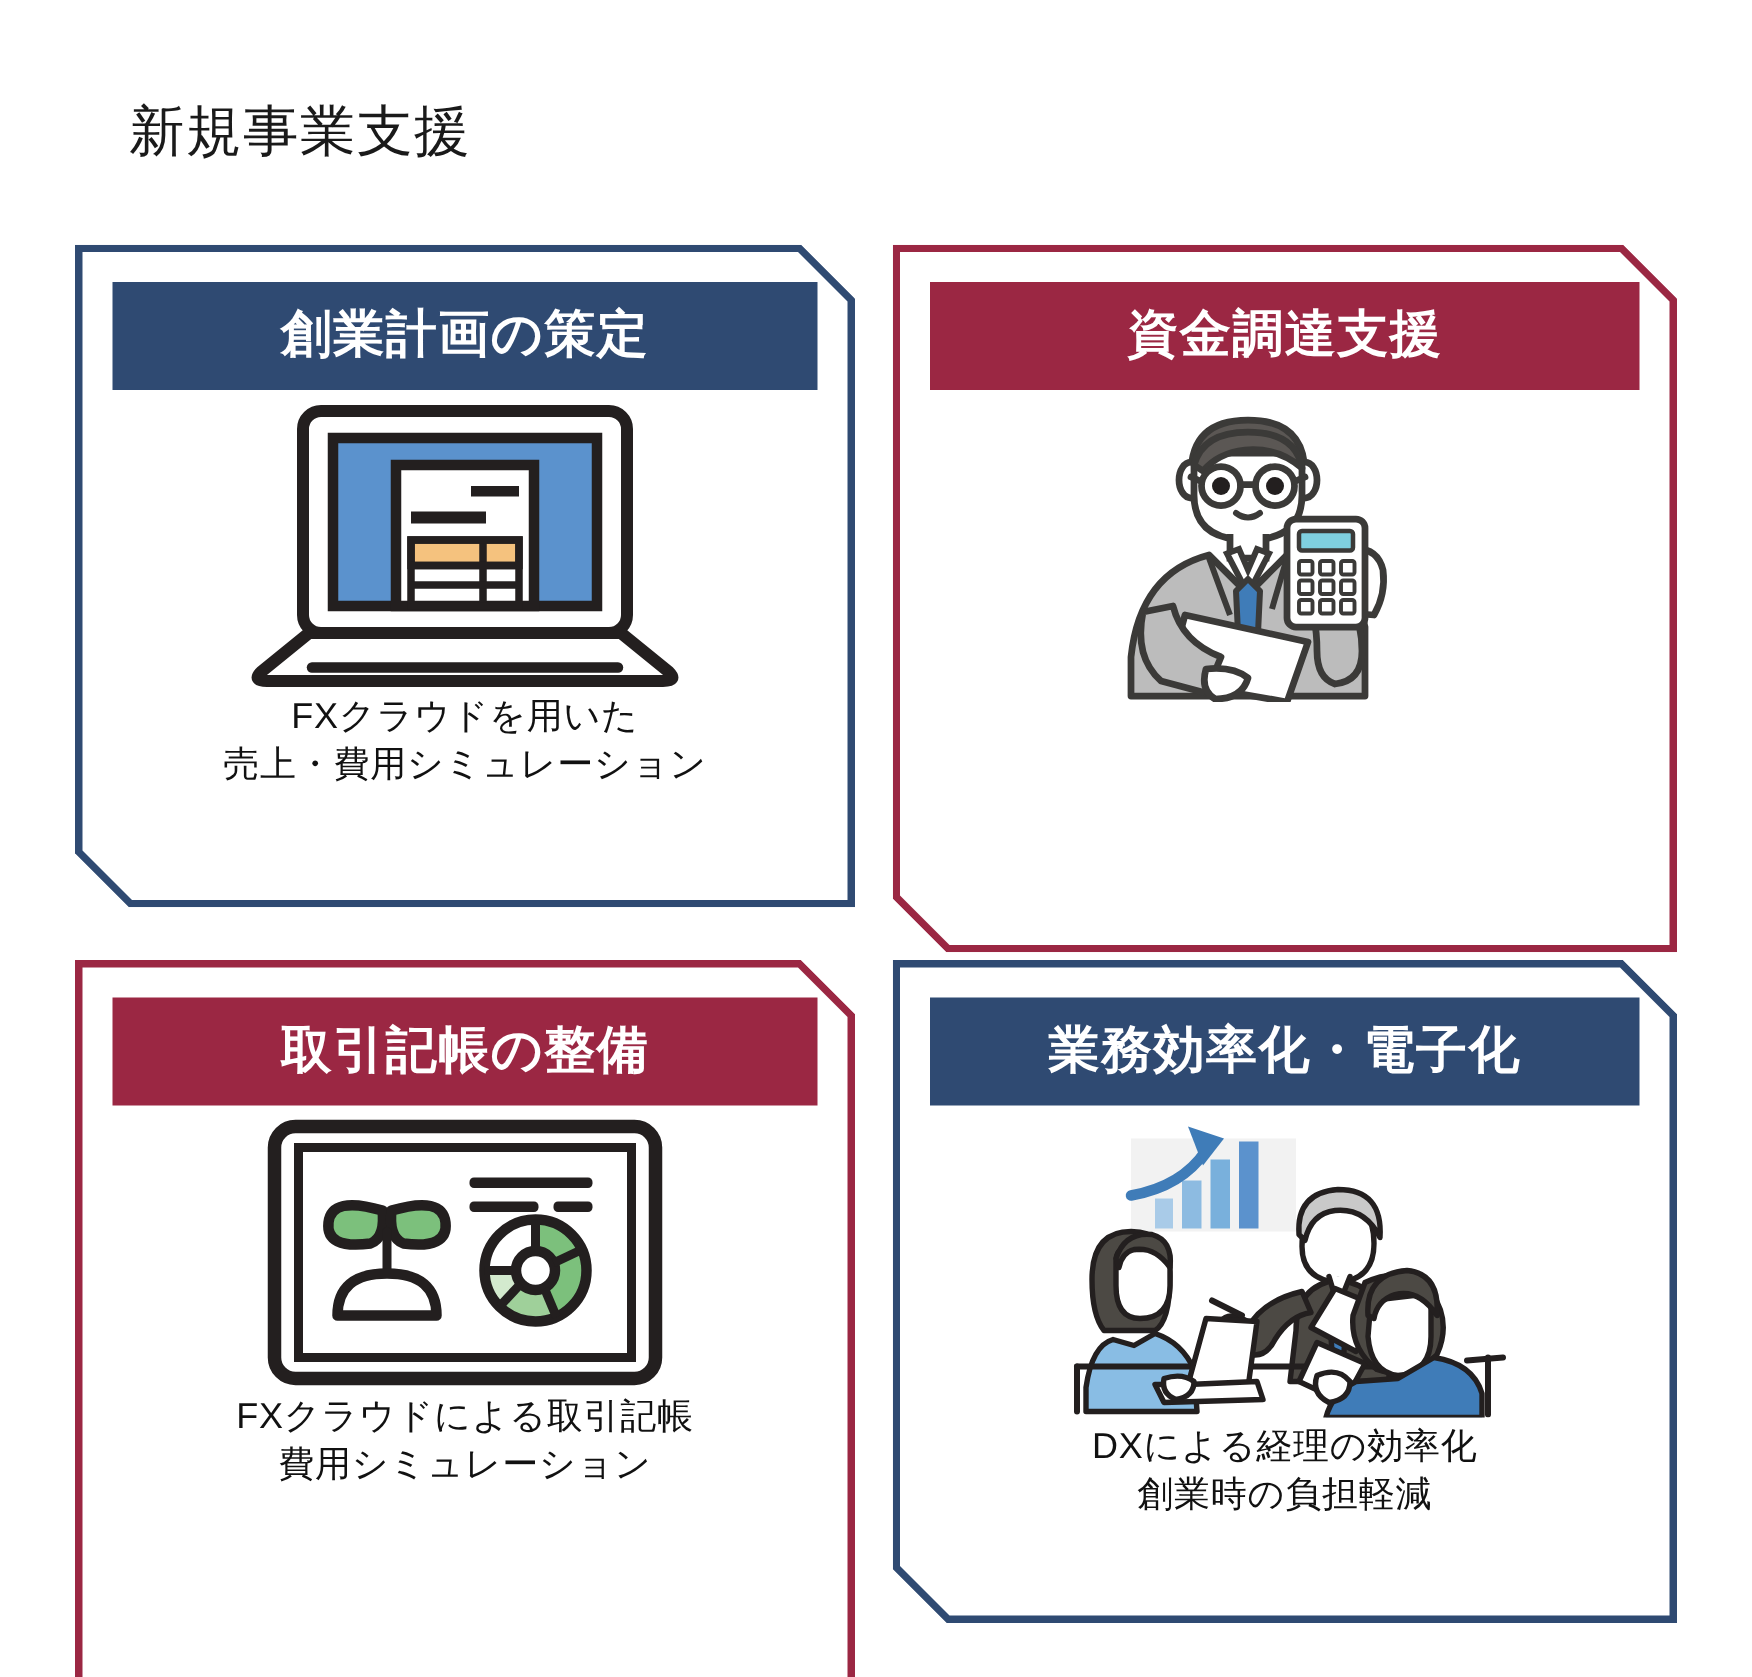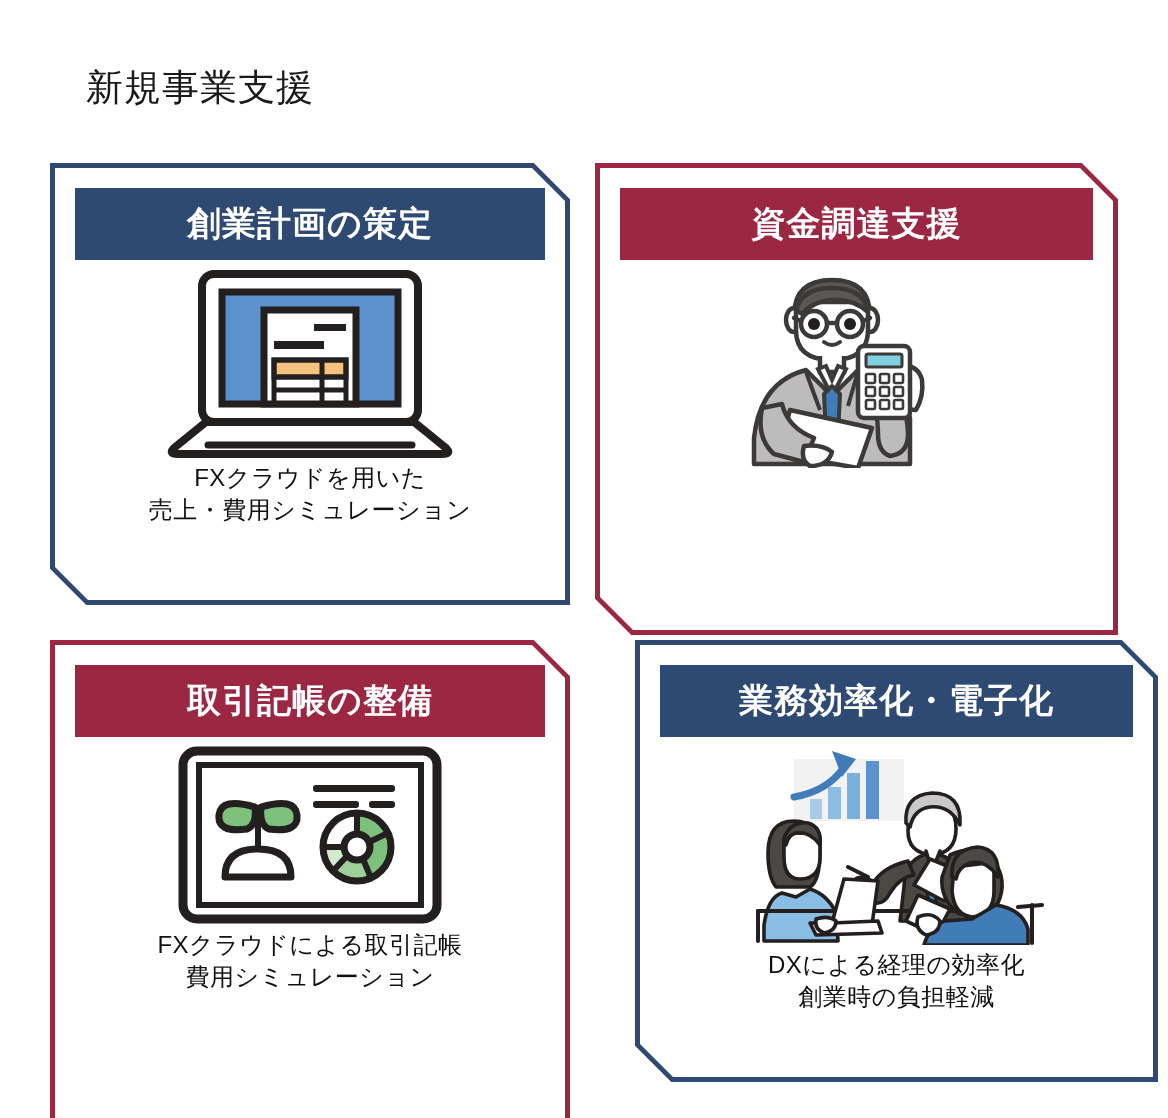--- a/index.html
+++ b/index.html
@@ -120,21 +120,21 @@
     text-align: center;
     color: #111111;
     white-space: pre-line;
     letter-spacing: 0.5px;
   }
 
   
   #card-0 { left: 50px;  top: 163px; width: 520px;  height: 442px; }
   #card-1 { left: 595px; top: 163px; width: 523px;  height: 472px; }
   #card-2 { left: 50px;  top: 640px; width: 520px;  height: 522px; }
-  #card-3 { left: 595px; top: 640px; width: 523px;  height: 442px; margin-left: 40px; }
+  #card-3 { left: 595px; top: 640px; width: 523px;  height: 442px; }
 
   svg { display: block; }
 </style>
 </head>
 <body>
 
 <div class="page-title">新規事業支援</div>
 
 <div class="grid">
 

